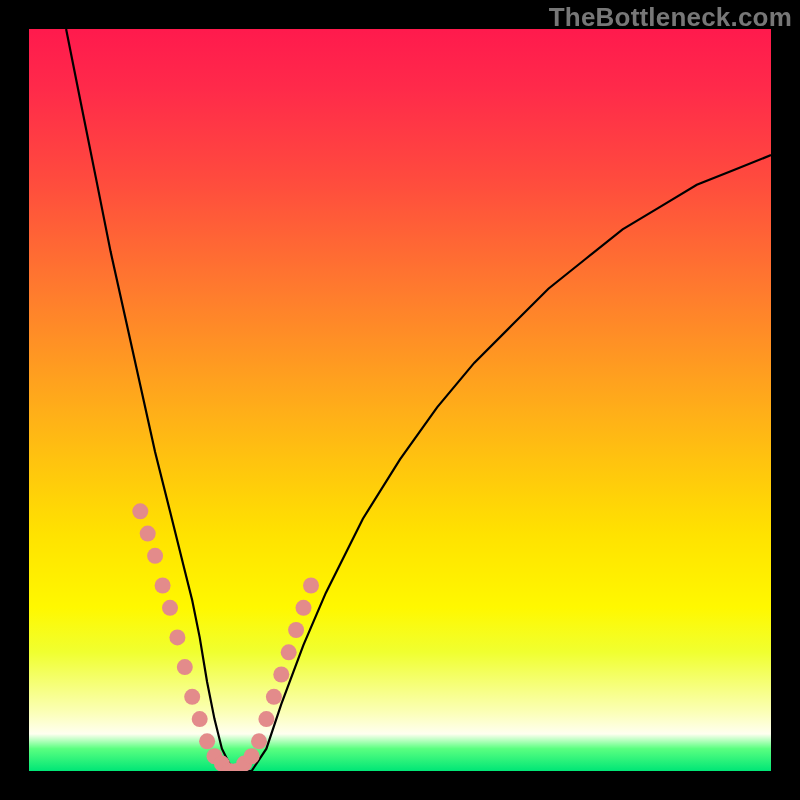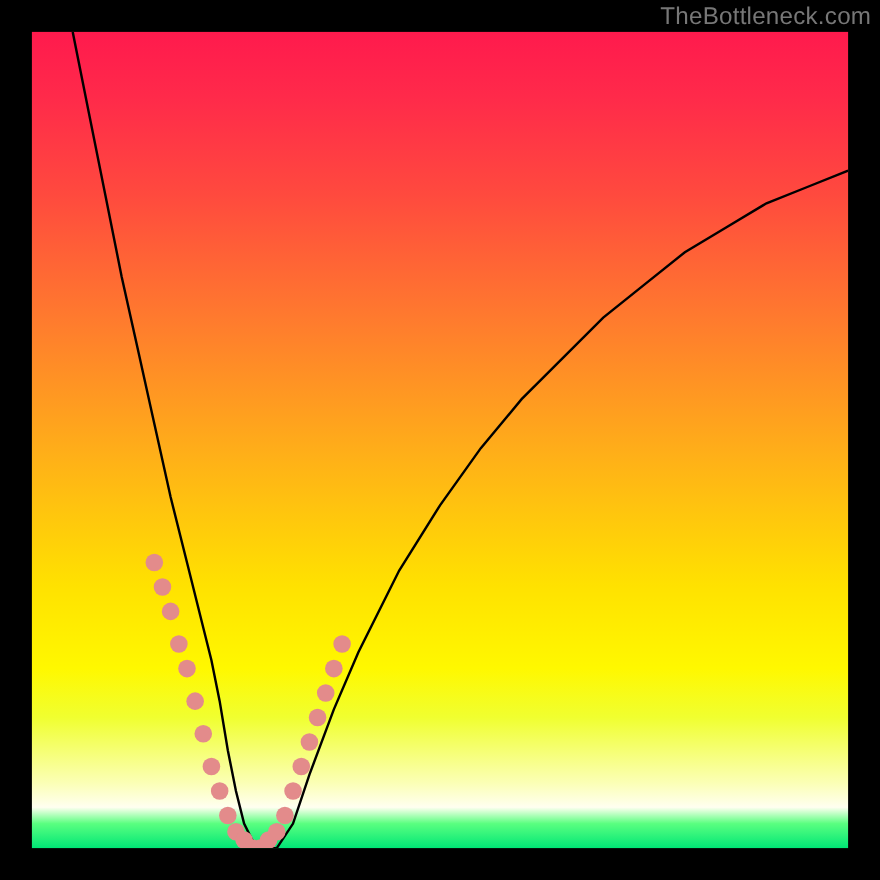--- a/index.html
+++ b/index.html
@@ -35,23 +35,24 @@
       #fbffb5 92%,
       #fffff0 95%,
       #5aff80 97%,
       #00e676 100%);
   }
   .watermark {
     position: absolute;
     top: 2px;
     right: 8px;
     color: #777;
-    font-size: 22px;
+    font-size: 26px;
     letter-spacing: 0.2px;
     user-select: none;
+    font-weight: bold;
   }
   svg.curve {
     position: absolute;
     left: 0; top: 0;
     width: 742px;
     height: 742px;
   }
   .dot {
     fill: #e38b8b;
   }

